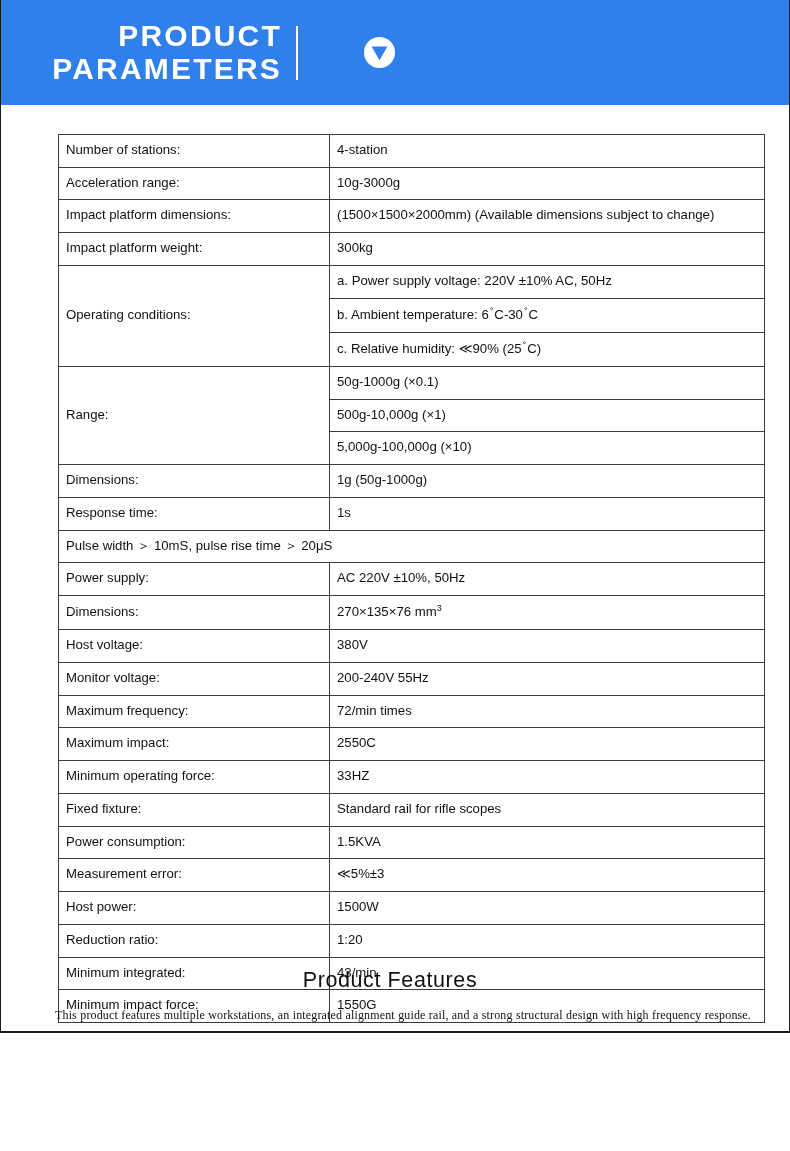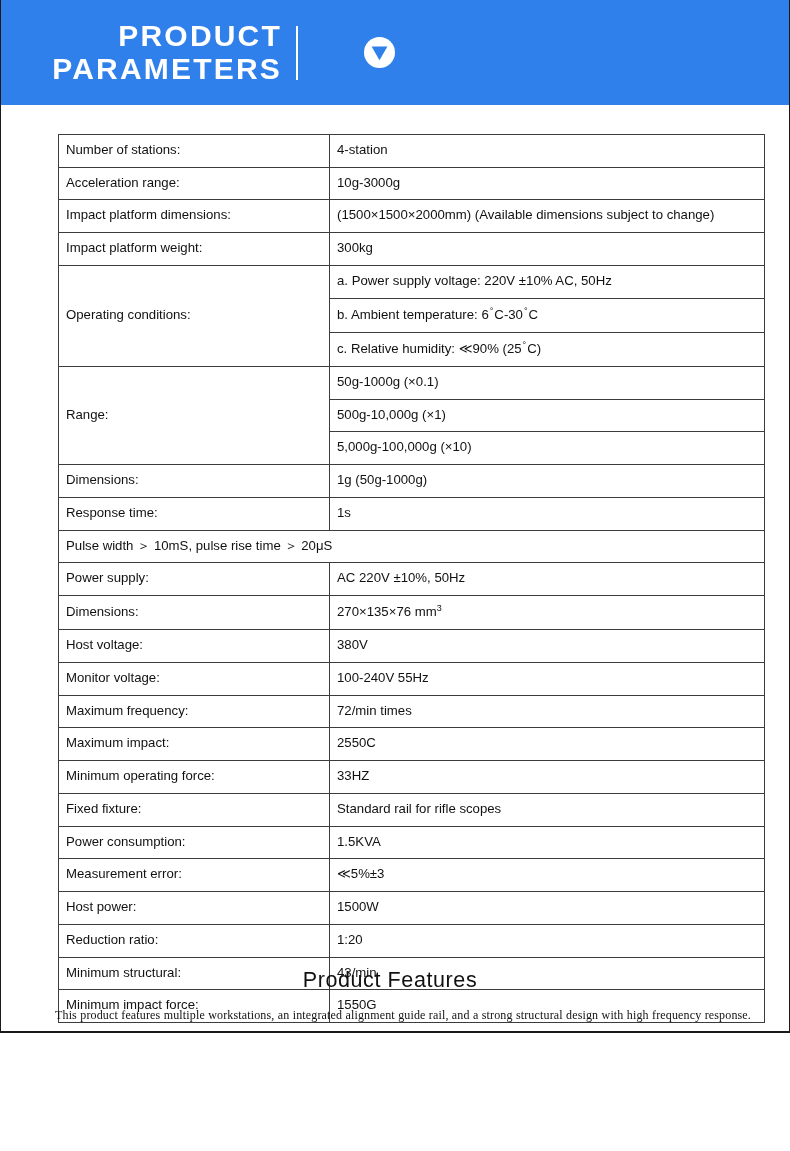--- a/index.html
+++ b/index.html
@@ -219,21 +219,21 @@
         <tr>
           <td class="k">Dimensions:</td>
           <td class="v"><span>270×135×76 mm</span><span class="sup">3</span></td>
         </tr>
         <tr>
           <td class="k">Host voltage:</td>
           <td class="v">380V</td>
         </tr>
         <tr>
           <td class="k">Monitor voltage:</td>
-          <td class="v">100-240V 55Hz</td>
+          <td class="v">200-240V 55Hz</td>
         </tr>
         <tr>
           <td class="k">Maximum frequency:</td>
           <td class="v">72/min times</td>
         </tr>
         <tr>
           <td class="k">Maximum impact:</td>
           <td class="v">2550C</td>
         </tr>
         <tr>
@@ -254,21 +254,21 @@
         </tr>
         <tr>
           <td class="k">Host power:</td>
           <td class="v">1500W</td>
         </tr>
         <tr>
           <td class="k">Reduction ratio:</td>
           <td class="v">1:20</td>
         </tr>
         <tr>
-          <td class="k">Minimum structural:</td>
+          <td class="k">Minimum integrated:</td>
           <td class="v">43/min</td>
         </tr>
         <tr>
           <td class="k">Minimum impact force:</td>
           <td class="v">1550G</td>
         </tr>
       </tbody>
     </table>
   </div>
 

